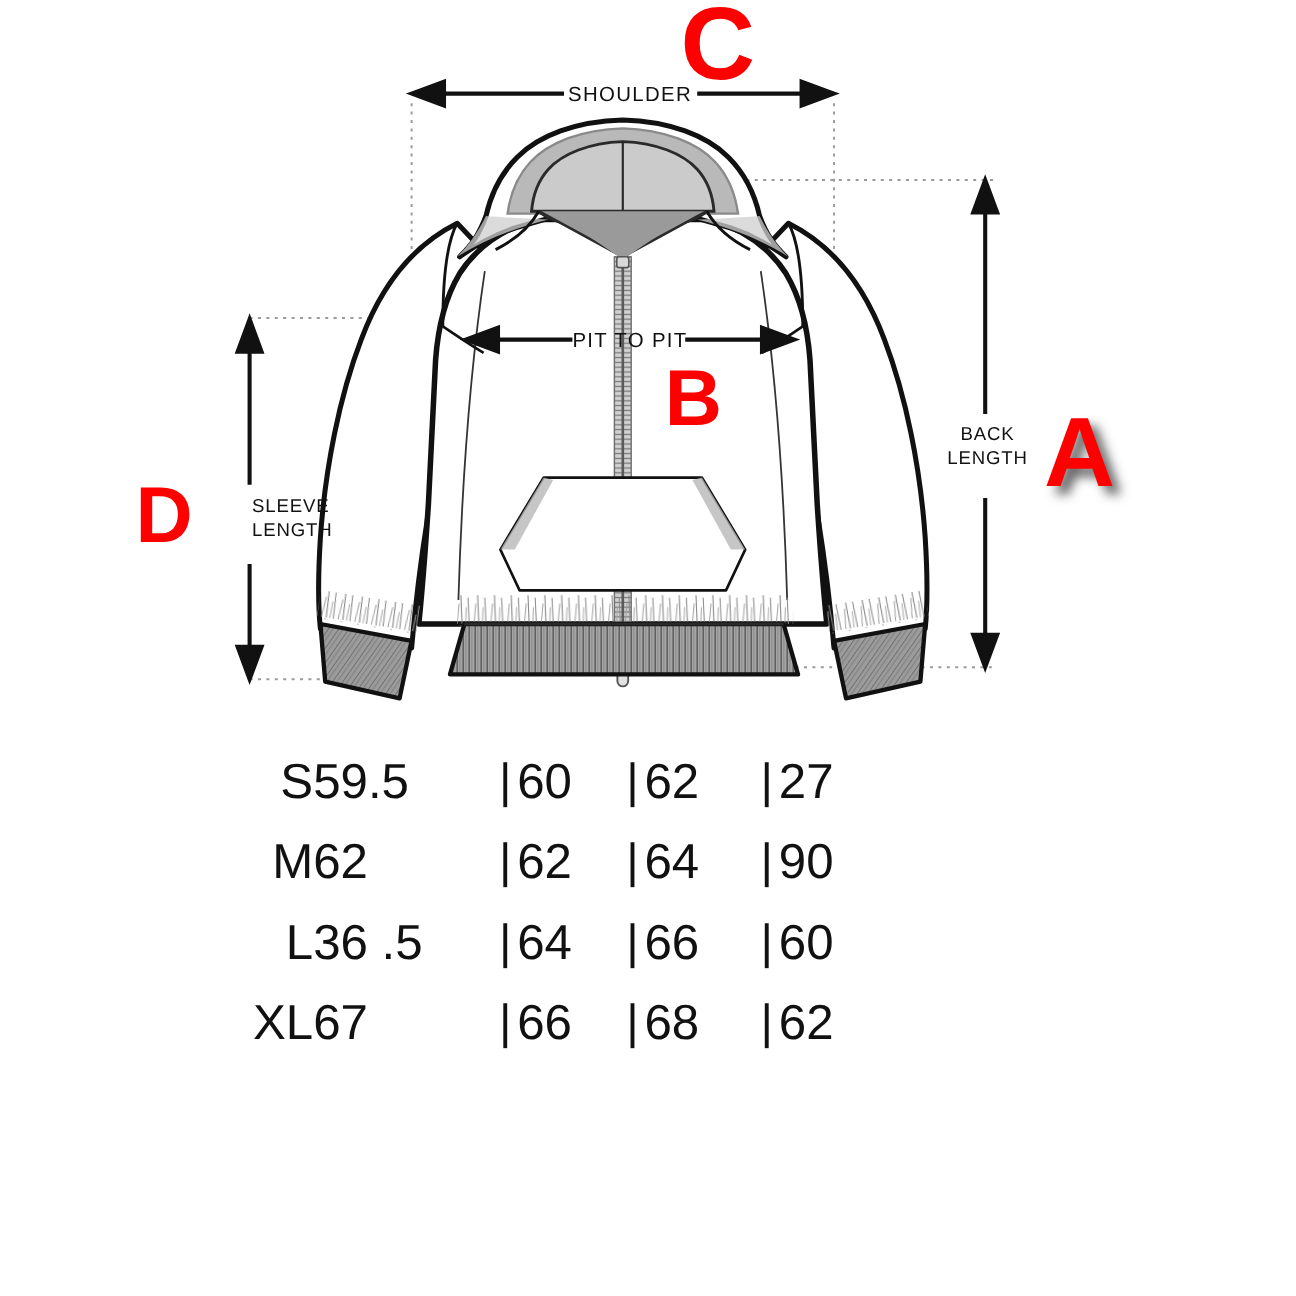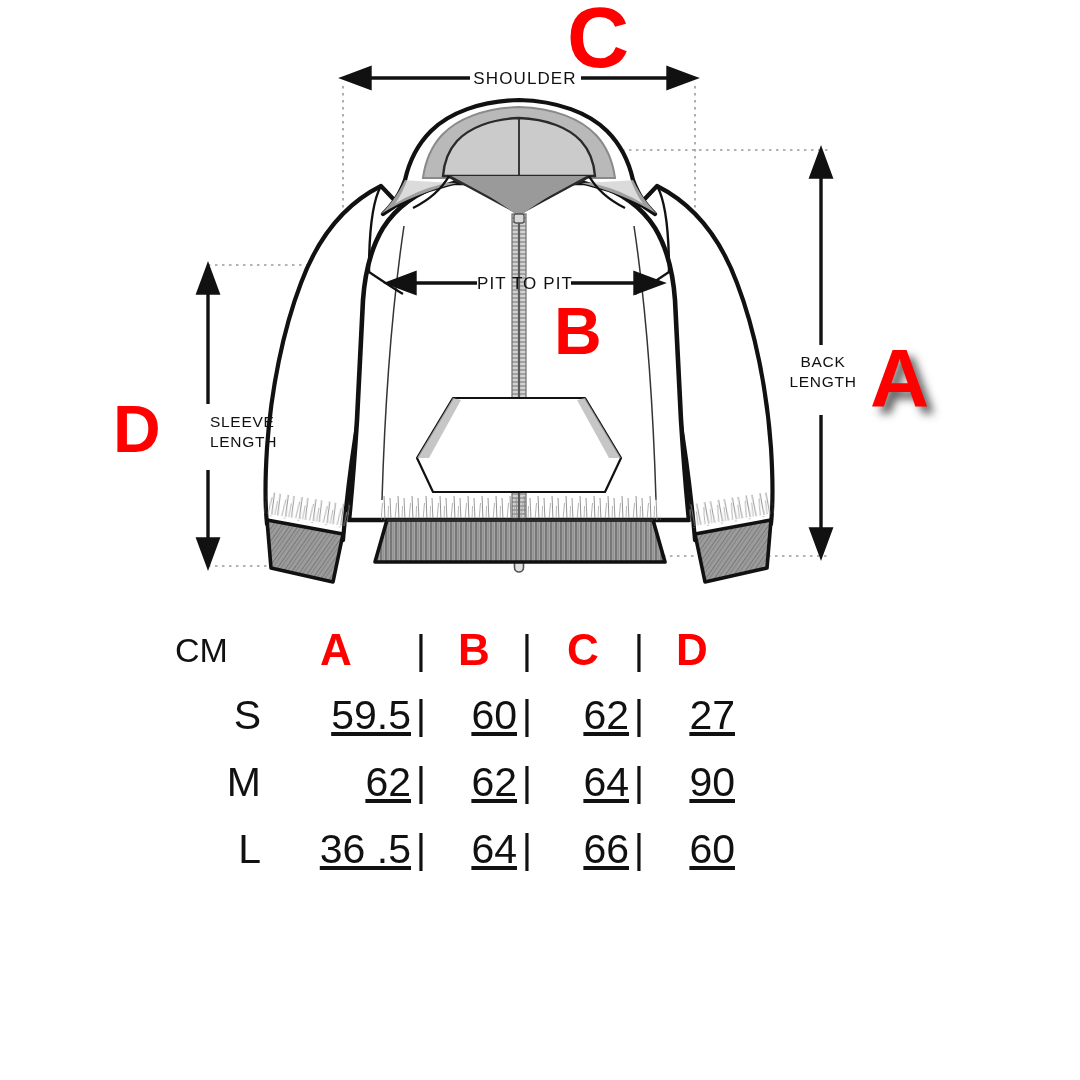--- a/index.html
+++ b/index.html
@@ -72,22 +72,21 @@
   
   td.colhead{
     color:#FF0000;
     font-weight:bold;
     font-size:44px;
     text-align:center;
   }
   
   td.val{
     font-size:41px;
-    text-align:right;
-    text-decoration:underline;
+    text-align:left;
   }
   
   td.sep{
     font-size:40px;
     text-align:center;
     width:20px;
     color:#111;
   }
   td.sep-head{
     font-size:40px;
@@ -309,30 +308,20 @@
   </svg>
 
   <div class="keyletter" id="kl-C">C</div>
   <div class="keyletter" id="kl-B">B</div>
   <div class="keyletter shadowed" id="kl-A">A</div>
   <div class="keyletter" id="kl-D">D</div>
 
   <div id="table-wrap">
     <table class="sizes">
       <tbody>
-        <tr class="head-row">
-          <td class="unitlabel">CM</td>
-          <td class="colhead c-a">A</td>
-          <td class="sep-head">|</td>
-          <td class="colhead c-b">B</td>
-          <td class="sep-head">|</td>
-          <td class="colhead c-c">C</td>
-          <td class="sep-head">|</td>
-          <td class="colhead c-d">D</td>
-        </tr>
 
         <tr>
           <td class="rowlabel">S</td>
           <td class="val c-a">59.5</td>
           <td class="sep">|</td>
           <td class="val c-b">60</td>
           <td class="sep">|</td>
           <td class="val c-c">62</td>
           <td class="sep">|</td>
           <td class="val c-d">27</td>
@@ -353,17 +342,27 @@
           <td class="rowlabel">L</td>
           <td class="val c-a">36 .5</td>
           <td class="sep">|</td>
           <td class="val c-b">64</td>
           <td class="sep">|</td>
           <td class="val c-c">66</td>
           <td class="sep">|</td>
           <td class="val c-d">60</td>
         </tr>
 
+        <tr>
+          <td class="rowlabel">XL</td>
+          <td class="val c-a">67</td>
+          <td class="sep">|</td>
+          <td class="val c-b">66</td>
+          <td class="sep">|</td>
+          <td class="val c-c">68</td>
+          <td class="sep">|</td>
+          <td class="val c-d">62</td>
+        </tr>
       </tbody>
     </table>
   </div>
 
 </div>
 
 </body></html>

